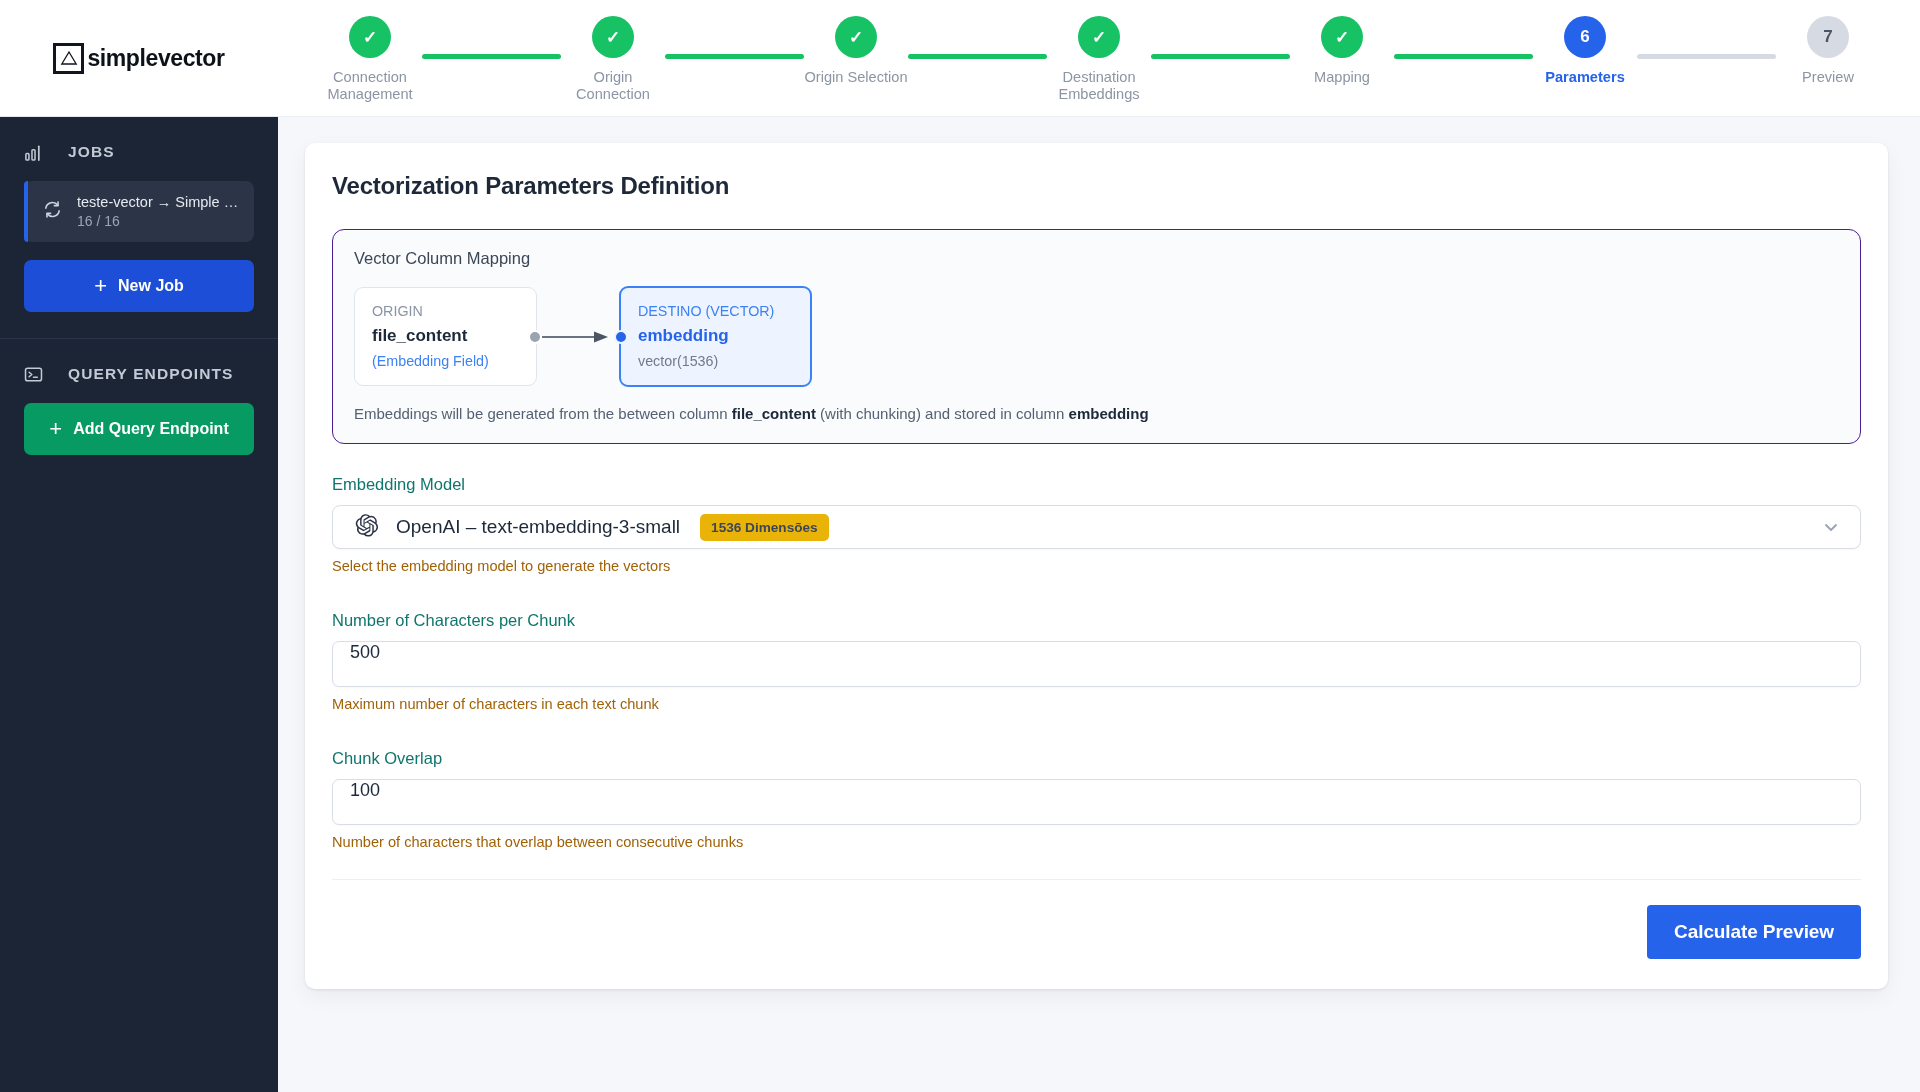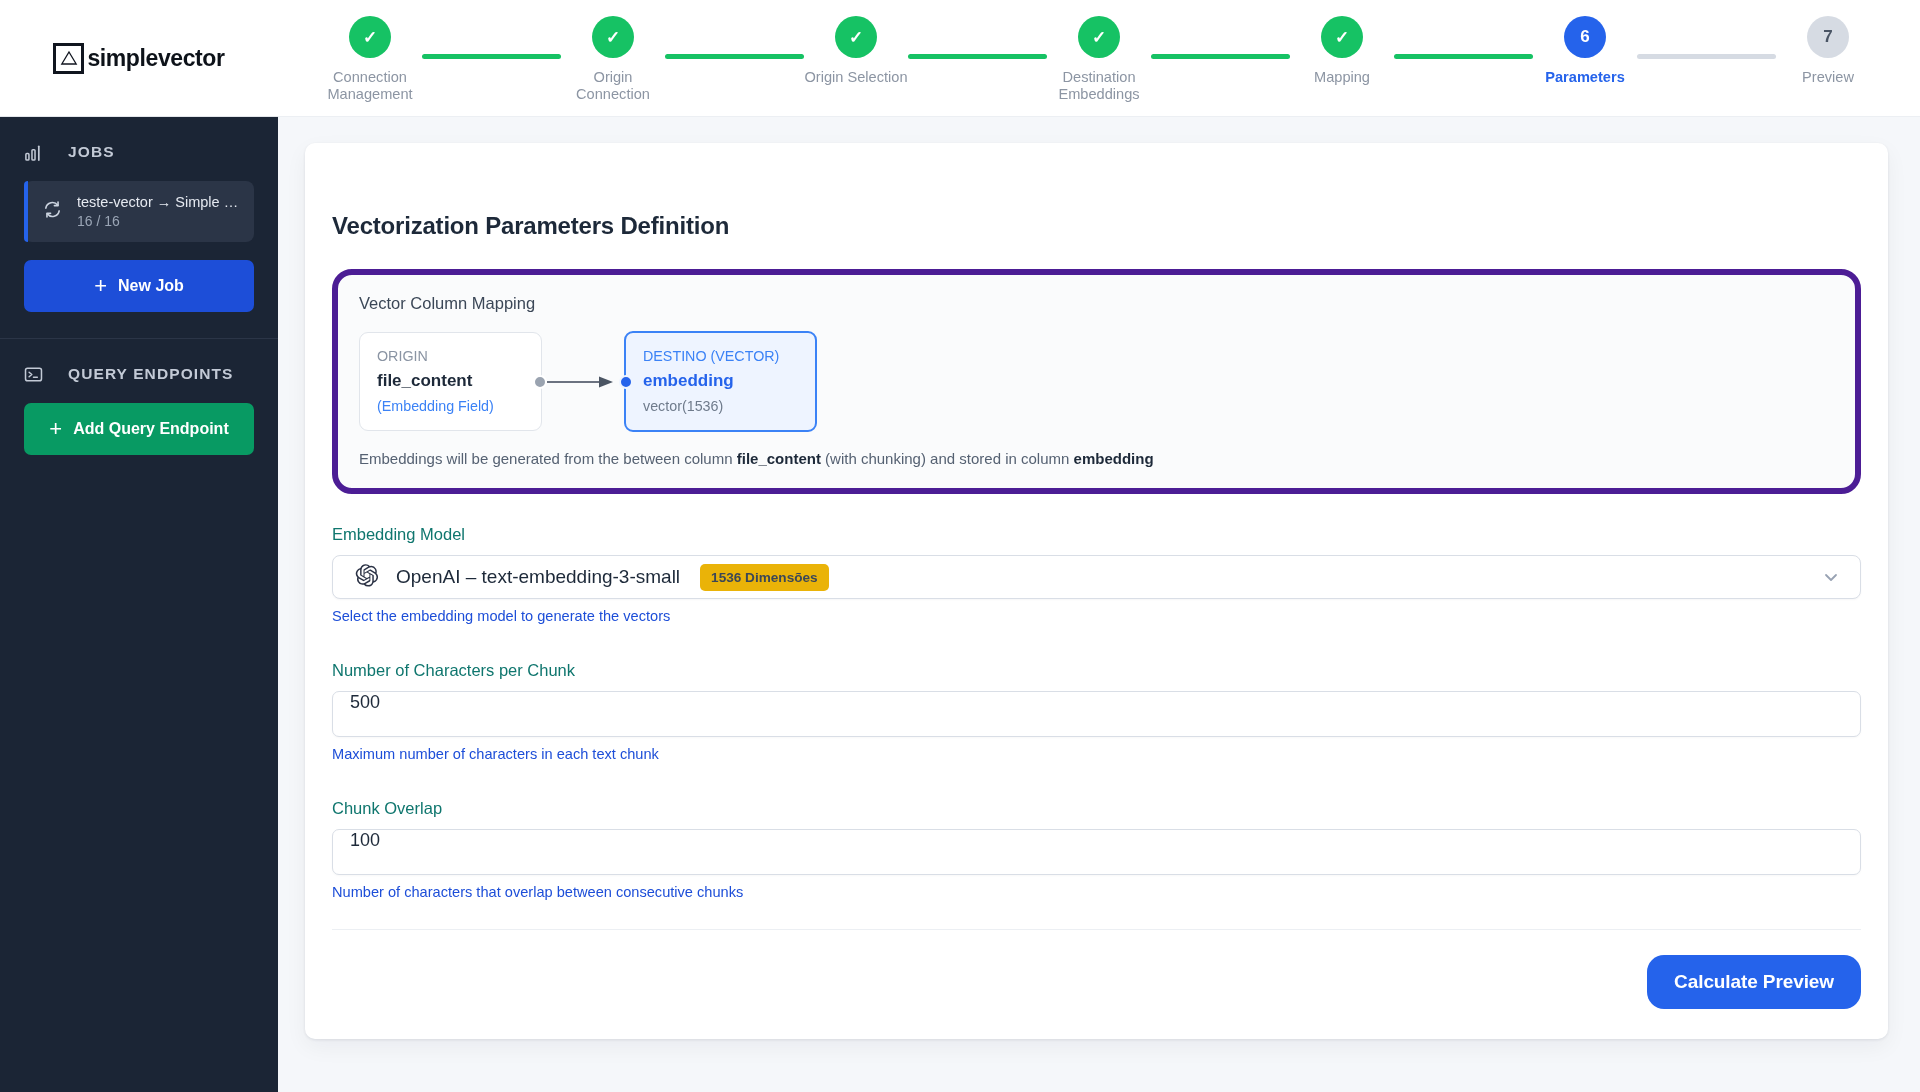--- a/index.html
+++ b/index.html
@@ -104,26 +104,26 @@
   
   .content-wrap { padding: 26px 32px 0 27px; }
   .card {
     background: #ffffff; border-radius: 10px;
     box-shadow: 0 1px 3px rgba(16,24,40,.09), 0 8px 22px rgba(16,24,40,.05);
     padding: 29px 27px 30px 27px;
     max-width: 1612px;
   }
   .card-title {
     font-size: 24px; font-weight: 700; color: #1d2939;
-    letter-spacing: -0.2px; margin-bottom: 29px; margin-top: 40px;
+    letter-spacing: -0.2px; margin-bottom: 29px;
   }
 
   
   .mapping-panel {
-    border: 6px solid #4c1d95; border-radius: 20px;
+    border: 1px solid #4c1d95; border-radius: 12px;
     background: #fafbfc; padding: 19px 21px 21px 21px;
     margin-bottom: 31px;
   }
   .mapping-legend { font-size: 16.5px; color: #3b4757; margin-bottom: 18px; }
   .mapping-row { display: flex; align-items: center; }
   .map-box {
     width: 183px; border-radius: 9px; padding: 15px 17px 16px 17px;
     background: #ffffff; border: 1.5px solid #e1e5eb;
   }
   .map-box.dest { background: #eef4ff; border: 2px solid #3b82f6; width: 193px; }
@@ -169,29 +169,29 @@
     padding: 6px 11px; border-radius: 5px; margin-left: 3px;
   }
   .chev { color: #98a2b3; display: flex; }
 
   .text-input {
     height: 46px; border: 1.5px solid #d9dee6; border-radius: 7px;
     background: #ffffff; display: flex; align-items: flex-start;
     padding: 0 17px; font-size: 18px; color: #1d2939;
     box-shadow: 0 1px 2px rgba(16,24,40,.03);
   }
-  .helper { font-size: 14.6px; color: #1d4ed8; margin-top: 9px; }
+  .helper { font-size: 14.6px; color: #a16207; margin-top: 9px; }
   .gap-lg { height: 28px; }
 
   .card-footer {
     margin-top: 29px; padding-top: 25px; border-top: 1px solid #eceff3;
     display: flex; justify-content: flex-end;
   }
   .btn-primary {
-    background: #2563eb; color: #ffffff; border: none; border-radius: 17px;
+    background: #2563eb; color: #ffffff; border: none; border-radius: 4px;
     font-size: 19px; font-weight: 700; padding: 16px 27px; cursor: pointer;
     letter-spacing: -0.1px;
   }
 </style>
 </head>
 <body>
 
 <div class="app">
 
   <aside class="sidebar">

